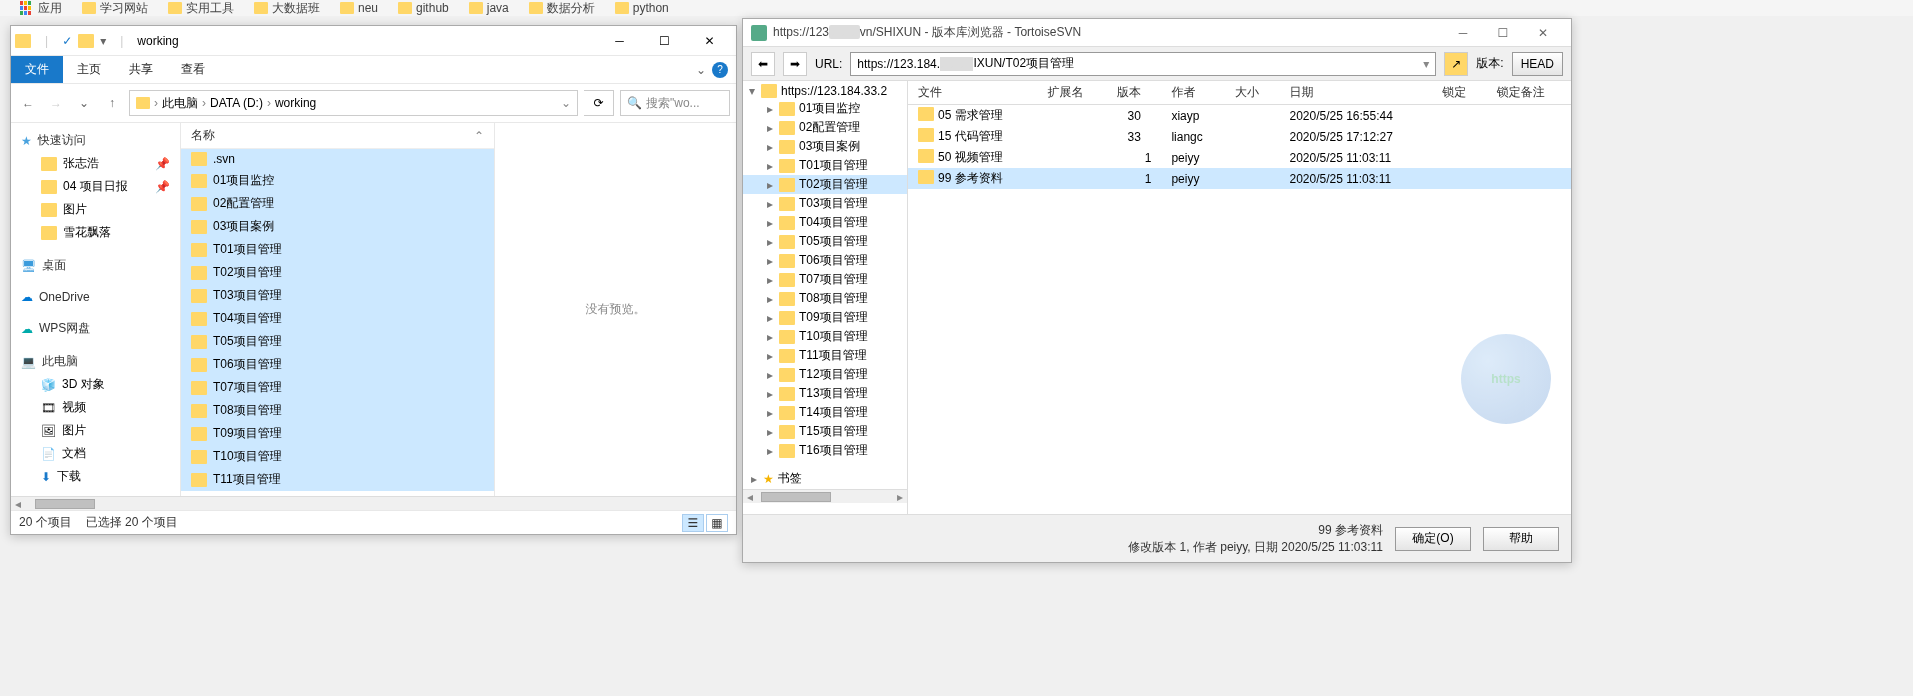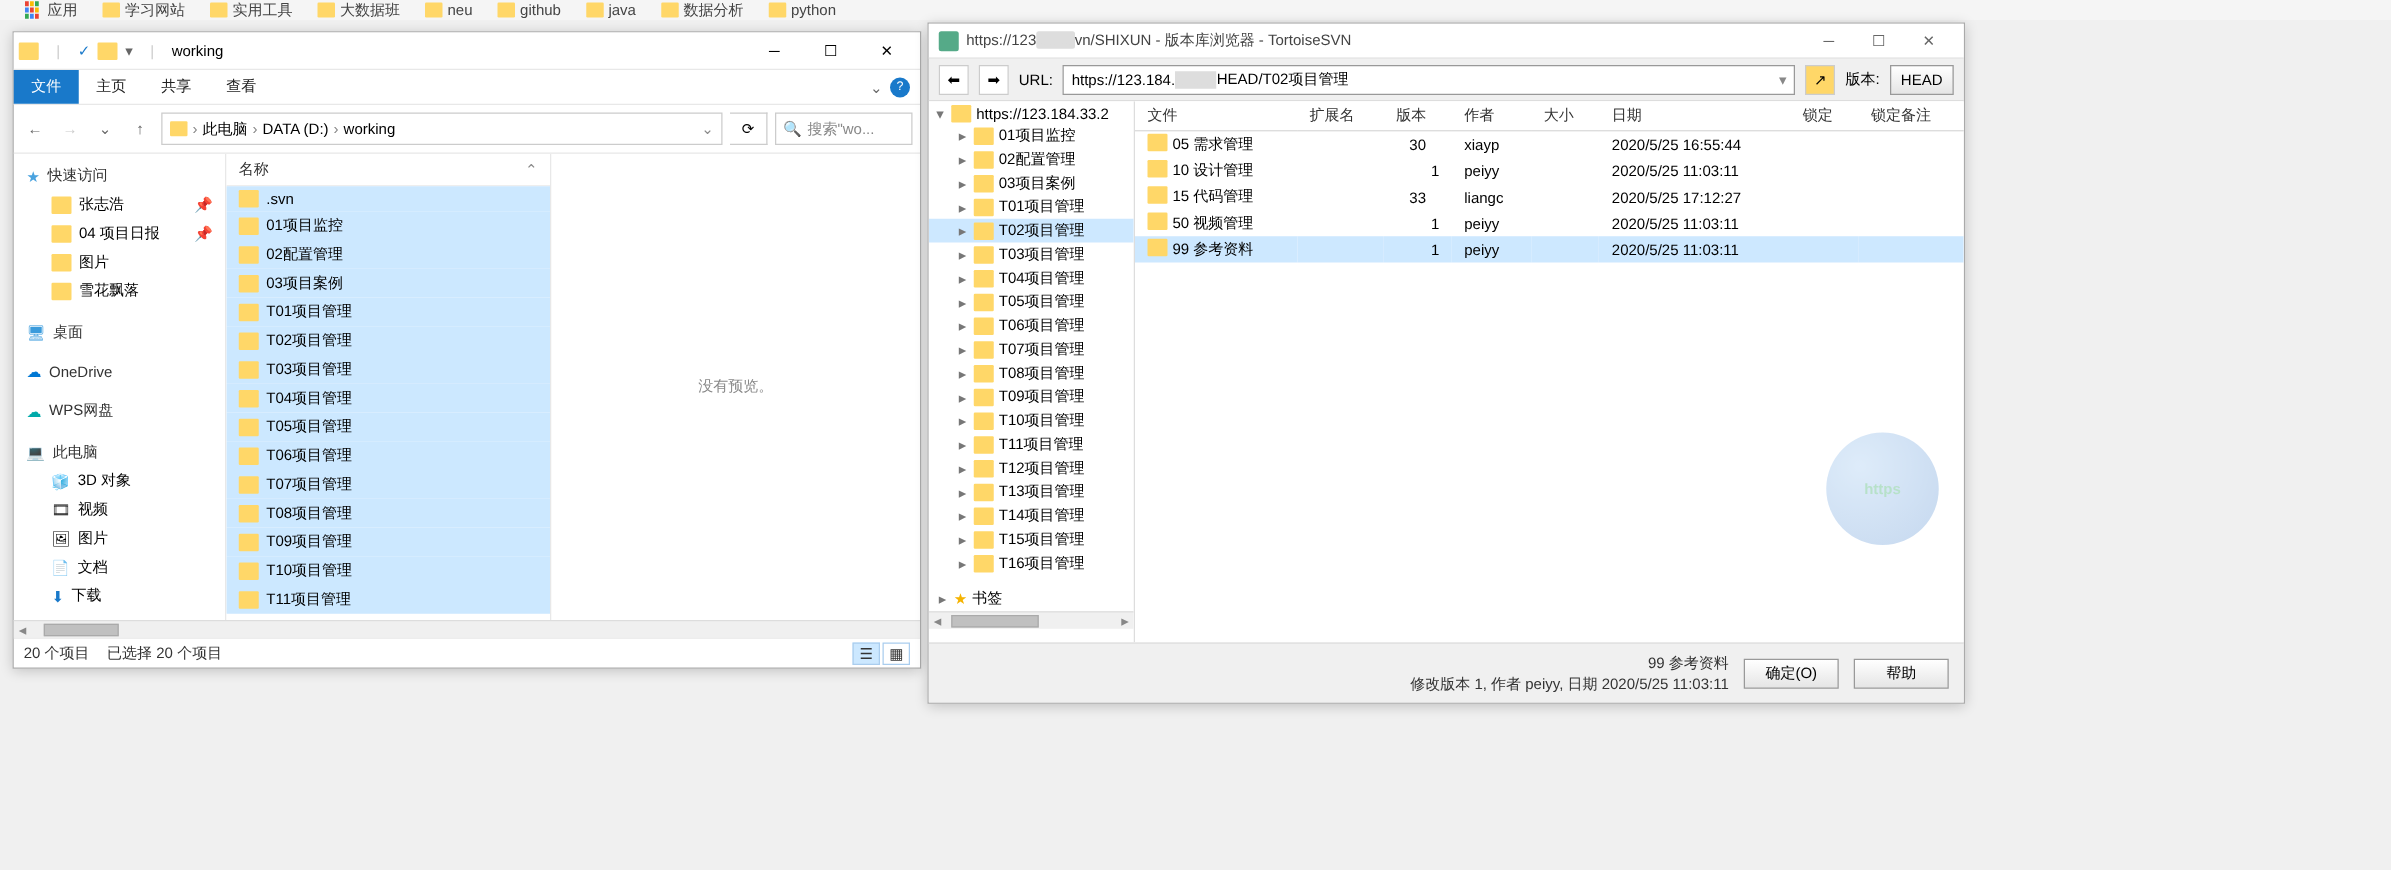--- a/index.html
+++ b/index.html
@@ -40,21 +40,21 @@
 
 .body { flex: 1; display: flex; overflow: hidden; }
 .navpane { width: 170px; border-right: 1px solid #e8e8e8; overflow-y: auto; padding: 6px 0; }
 .navpane .section { margin-bottom: 10px; }
 .navpane .section-hdr { display: flex; align-items: center; gap: 6px; padding: 3px 10px; color: #333; }
 .navpane .item { display: flex; align-items: center; gap: 6px; padding: 3px 10px 3px 30px; cursor: pointer; }
 .quick-star { color: #4aa3df; }
 .pin { color: #999; margin-left: auto; }
 
 .content { flex: 1; display: flex; overflow: hidden; }
-.filelist { width: 260px; overflow-y: auto; border-right: 1px solid #e8e8e8; }
+.filelist { width: 314px; overflow-y: auto; border-right: 1px solid #e8e8e8; }
 .filelist .hdr { padding: 4px 10px; border-bottom: 1px solid #eee; color: #333; display: flex; align-items: center; }
 .filelist .row { display: flex; align-items: center; gap: 6px; padding: 3px 10px; background: #cce8ff; cursor: pointer; }
 .preview { flex: 1; display: flex; align-items: center; justify-content: center; color: #888; }
 
 
 .statusbar { height: 24px; border-top: 1px solid #e8e8e8; display: flex; align-items: center; padding: 0 8px; gap: 14px; color: #333; }
 .statusbar .view-toggles { margin-left: auto; display: flex; gap: 2px; }
 .statusbar .vt { width: 22px; height: 18px; border: 1px solid #aacdee; display: flex; align-items: center; justify-content: center; }
 
 
@@ -85,21 +85,21 @@
 .svn-list { flex: 1; overflow: auto; }
 .svn-list table { width: 100%; border-collapse: collapse; }
 .svn-list th { text-align: left; font-weight: normal; padding: 3px 10px; border-bottom: 1px solid #ddd; background: #fff; color: #333; }
 .svn-list td { padding: 2px 10px; white-space: nowrap; }
 .svn-list tr.sel td { background: #cde8ff; }
 
 .svn-status { height: 48px; border-top: 1px solid #ddd; display: flex; align-items: center; justify-content: flex-end; padding: 0 12px; gap: 12px; background: #f0f0f0; }
 .svn-status .info { text-align: right; line-height: 1.4; color: #333; }
 .svn-status .btn { width: 76px; height: 24px; border: 1px solid #999; background: linear-gradient(#fff,#e5e5e5); display: flex; align-items: center; justify-content: center; cursor: pointer; }
 
-.globe { position: absolute; right: 20px; bottom: 78px; width: 90px; height: 90px; border-radius: 50%; background: radial-gradient(circle at 30% 30%, #a0c8f0, #5a8fd0); opacity: 0.35; display:flex; align-items:center; justify-content:center; color:#3a6; font-size:18px; font-weight:bold; }
+.globe { position: absolute; right: 20px; bottom: 90px; width: 90px; height: 90px; border-radius: 50%; background: radial-gradient(circle at 30% 30%, #a0c8f0, #5a8fd0); opacity: 0.35; display:flex; align-items:center; justify-content:center; color:#3a6; font-size:18px; font-weight:bold; }
 
 
 .scroll-h { height: 14px; border-top: 1px solid #ddd; background: #f0f0f0; display:flex; align-items:center; }
 .scroll-h .thumb { height: 10px; background:#c0c0c0; border:1px solid #aaa; }
 </style>
 </head>
 <body>
 
 <div class="bookmark-bar">
   <span class="bm">
@@ -376,21 +376,21 @@
     </div>
   </div>
 
   <div class="svn-toolbar">
     <div class="navbtn">⬅</div>
     <div class="navbtn">➡</div>
     <span>URL:</span>
     <div class="url-input">
       <span>https://123.184.</span>
         <span class="redact">..........</span>
-        <span>HEAD/T02项目管理</span>
+        <span>IXUN/T02项目管理</span>
       <span style="margin-left:auto;color:#888">▾</span>
     </div>
     <div class="icon-btn" style="background:#ffd768">↗</div>
     <span>版本:</span>
     <div class="rev-btn">HEAD</div>
   </div>
 
   <div class="svn-body">
     <div class="svn-tree">
       <div class="node">
@@ -545,30 +545,20 @@
               <td><span class="folder-icon" style="vertical-align:-2px;margin-right:4px"></span>05 需求管理</td>
               <td></td>
               <td style="text-align: center;">30</td>
               <td>xiayp</td>
               <td></td>
               <td>2020/5/25 16:55:44</td>
               <td></td>
               <td></td>
             </tr>
             <tr>
-              <td><span class="folder-icon" style="vertical-align:-2px;margin-right:4px"></span>10 设计管理</td>
-              <td></td>
-              <td style="text-align: right;">1</td>
-              <td>peiyy</td>
-              <td></td>
-              <td>2020/5/25 11:03:11</td>
-              <td></td>
-              <td></td>
-            </tr>
-            <tr>
               <td><span class="folder-icon" style="vertical-align:-2px;margin-right:4px"></span>15 代码管理</td>
               <td></td>
               <td style="text-align: center;">33</td>
               <td>liangc</td>
               <td></td>
               <td>2020/5/25 17:12:27</td>
               <td></td>
               <td></td>
             </tr>
             <tr>

